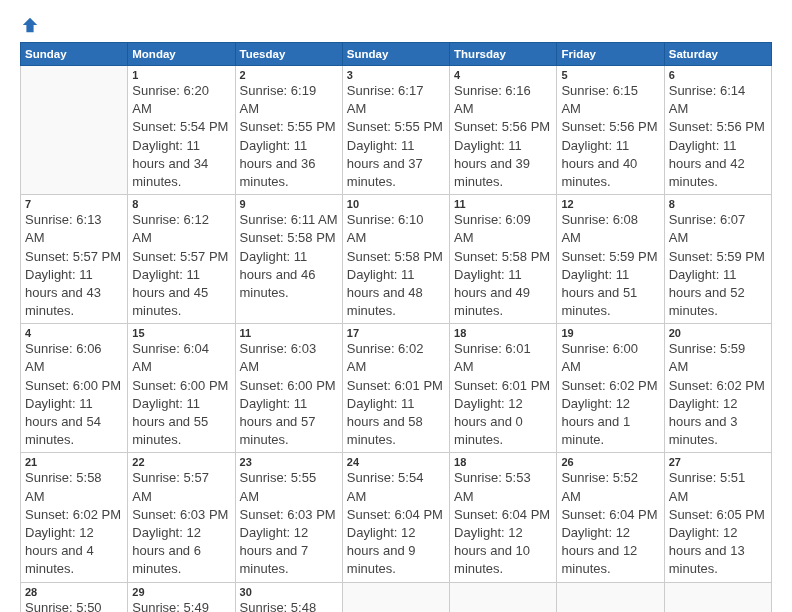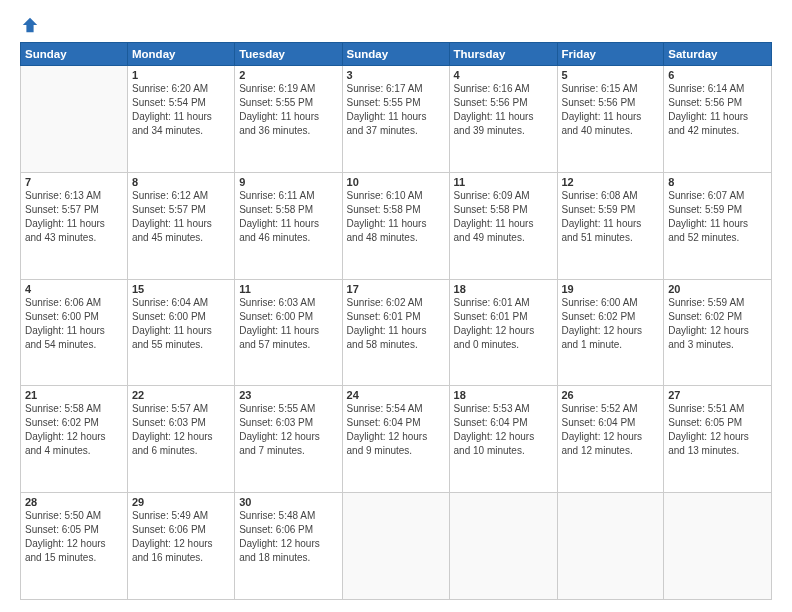--- a/index.html
+++ b/index.html
@@ -80,21 +80,21 @@
       height: 88px;
     }
     .day-num {
       font-size: 11px;
       font-weight: bold;
       color: #333;
       display: block;
       margin-bottom: 1px;
     }
     .day-info {
-      font-size: 10px;
+      font-size: 13px;
       color: #444;
       line-height: 1.4;
     }
     .empty-cell {
       background: #f9f9f9;
     }
   </style>
 </head>
 <body>
 

